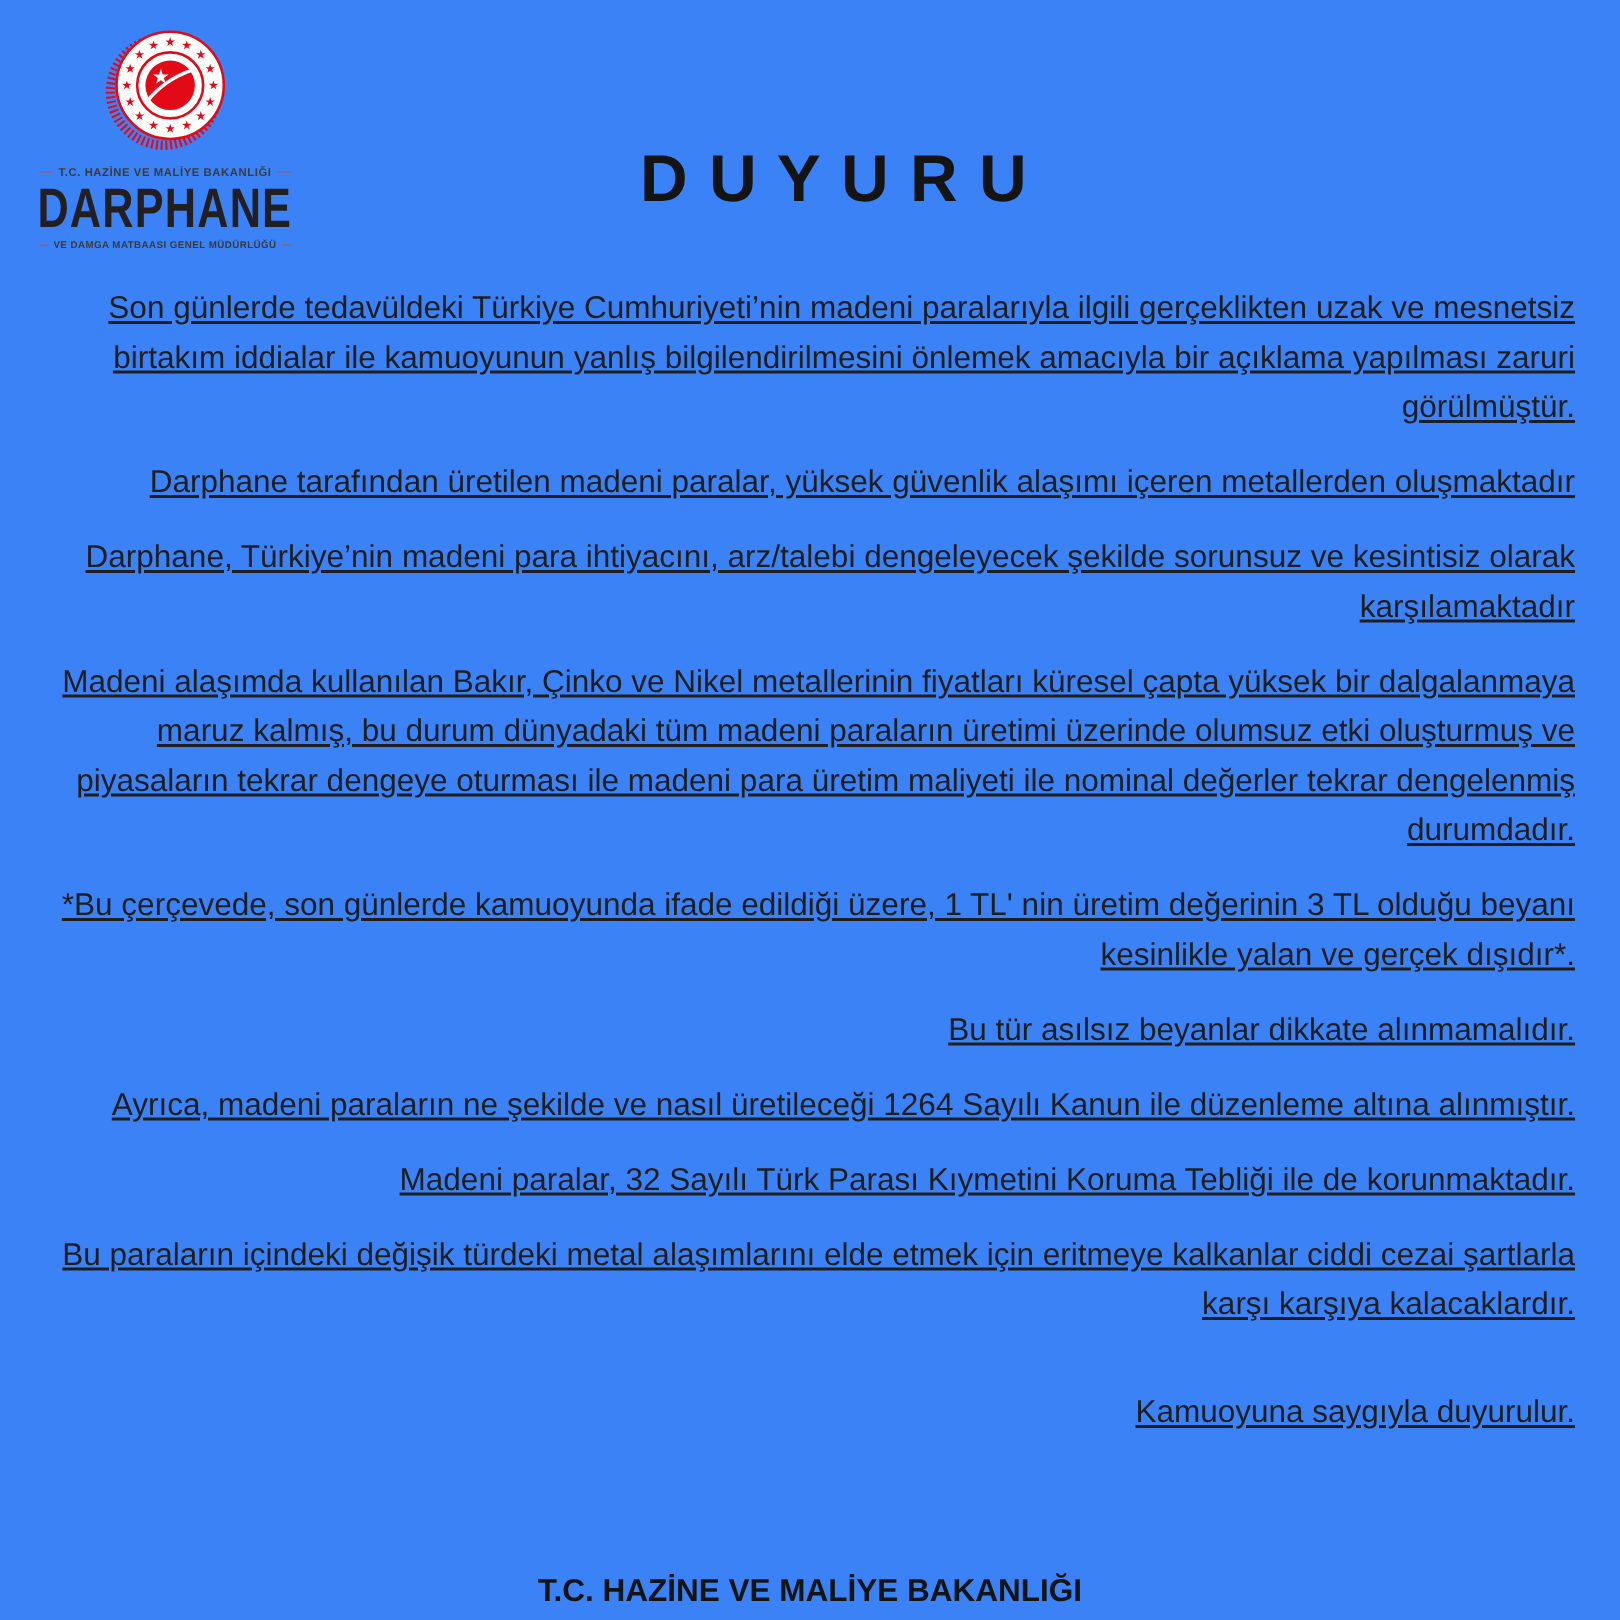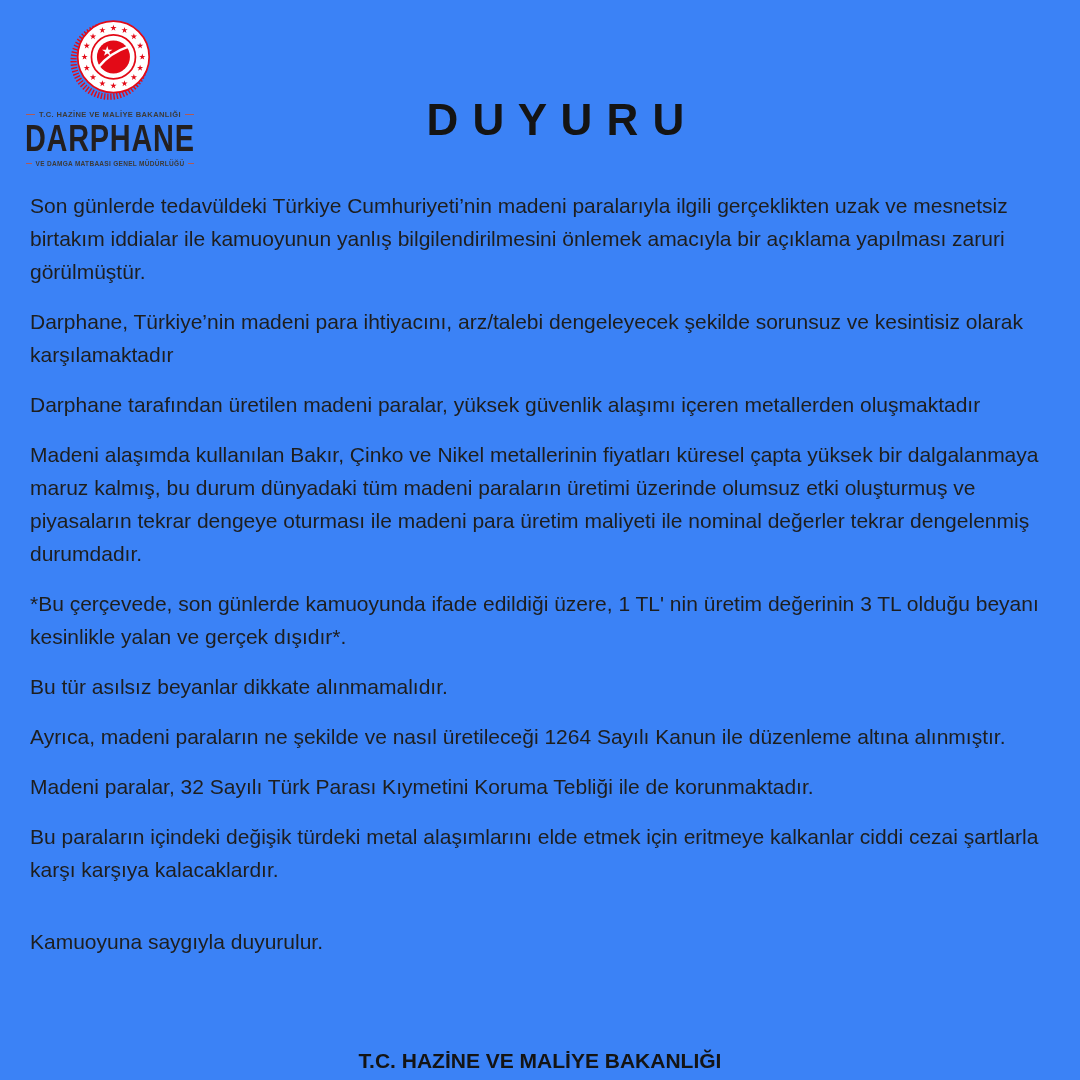--- a/index.html
+++ b/index.html
@@ -75,21 +75,22 @@
     line-height: 44px;
     font-weight: 700;
     letter-spacing: 1px;
     color: #141414;
   }
 
   
   .body {
     width: 1020px;
     margin: 16px auto 0 auto;
-    text-align: left;
+    text-align: right;
+    text-decoration: underline;
   }
   .body p {
     margin: 17px 0;
     font-size: 21px;
     line-height: 33px;
     color: #1e1e1e;
   }
   .body p.last-body-par { margin-top: 39px; }
 
   
@@ -164,22 +165,22 @@
         <span class="logo-bottom-text">VE DAMGA MATBAASI GENEL MÜDÜRLÜĞÜ</span>
         <span class="rule"></span>
       </div>
     </div>
 
     <h1 class="title">D U Y U R U</h1>
   </div>
 
   <main class="body">
     <p>Son günlerde tedavüldeki Türkiye Cumhuriyeti’nin madeni paralarıyla ilgili gerçeklikten uzak ve mesnetsiz birtakım iddialar ile kamuoyunun yanlış bilgilendirilmesini önlemek amacıyla bir açıklama yapılması zaruri görülmüştür.</p>
+    <p>Darphane tarafından üretilen madeni paralar, yüksek güvenlik alaşımı içeren metallerden oluşmaktadır</p>
     <p>Darphane, Türkiye’nin madeni para ihtiyacını, arz/talebi dengeleyecek şekilde sorunsuz ve kesintisiz olarak karşılamaktadır</p>
-    <p>Darphane tarafından üretilen madeni paralar, yüksek güvenlik alaşımı içeren metallerden oluşmaktadır</p>
     <p>Madeni alaşımda kullanılan Bakır, Çinko ve Nikel metallerinin fiyatları küresel çapta yüksek bir dalgalanmaya maruz kalmış, bu durum dünyadaki tüm madeni paraların üretimi üzerinde olumsuz etki oluşturmuş ve piyasaların tekrar dengeye oturması ile madeni para üretim maliyeti ile nominal değerler tekrar dengelenmiş durumdadır.</p>
     <p>*Bu çerçevede, son günlerde kamuoyunda ifade edildiği üzere, 1 TL' nin üretim değerinin 3 TL olduğu beyanı kesinlikle yalan ve gerçek dışıdır*.</p>
     <p>Bu tür asılsız beyanlar dikkate alınmamalıdır.</p>
     <p>Ayrıca, madeni paraların ne şekilde ve nasıl üretileceği 1264 Sayılı Kanun ile düzenleme altına alınmıştır.</p>
     <p>Madeni paralar, 32 Sayılı Türk Parası Kıymetini Koruma Tebliği ile de korunmaktadır.</p>
     <p>Bu paraların içindeki değişik türdeki metal alaşımlarını elde etmek için eritmeye kalkanlar ciddi cezai şartlarla karşı karşıya kalacaklardır.</p>
     <p class="last-body-par">Kamuoyuna saygıyla duyurulur.</p>
   </main>
 
   <footer class="footer">

